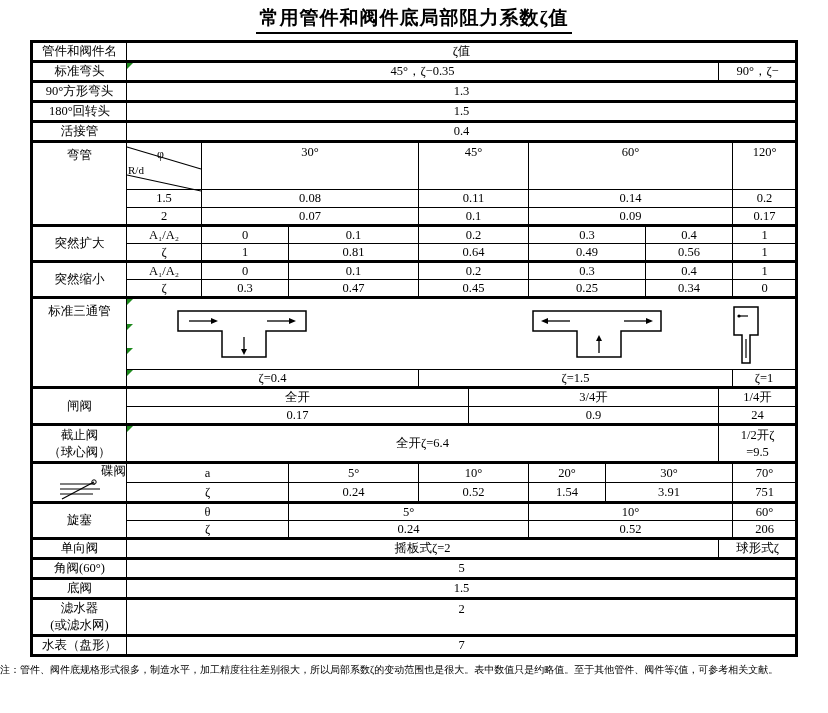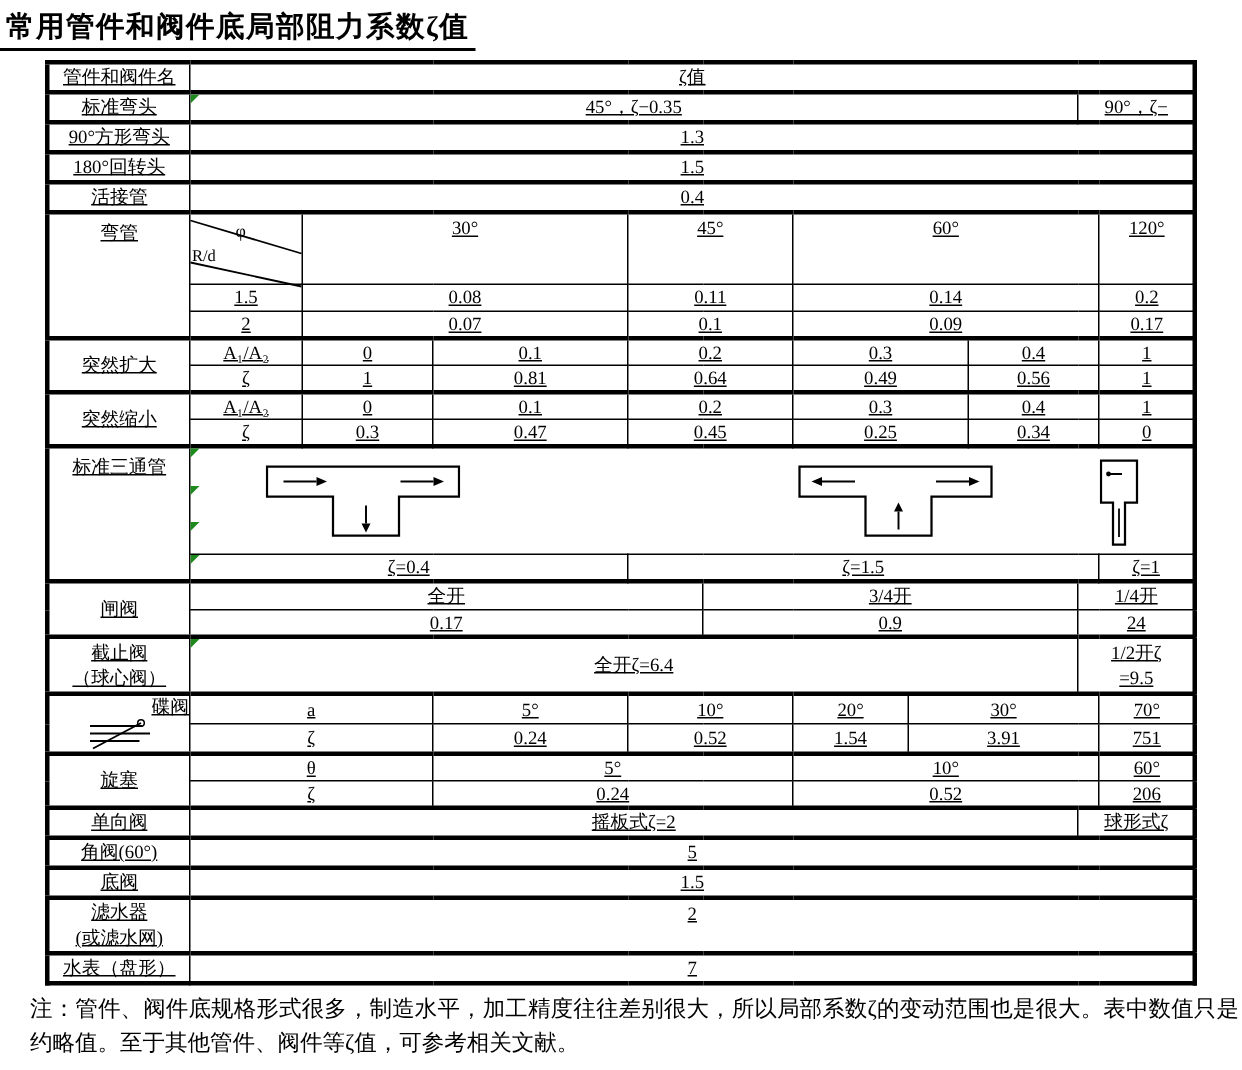--- a/index.html
+++ b/index.html
@@ -1,38 +1,38 @@
 <!DOCTYPE html>
 <html><head>
 <meta charset="utf-8">
 <style>
   html,body{margin:0;padding:0;background:#fff;}
   body{width:828px;height:713px;overflow:hidden;font-family:"Liberation Serif","DejaVu Serif",serif;color:#000;}
-  .title-wrap{margin-top:5px;margin-bottom:6px;}
+  .title-wrap{text-align:center;margin-top:5px;margin-bottom:6px;}
   .title{display:inline-block;font-size:19px;font-weight:bold;letter-spacing:1px;
          border-bottom:2px solid #000;padding:0 4px 1px 4px;}
   table.main{border-collapse:collapse;margin-left:30px;table-layout:fixed;width:765px;}
   td{border:1.5px solid #000;font-size:12.5px;text-align:center;vertical-align:middle;
      padding:0 1px;overflow:hidden;white-space:nowrap;position:relative;}
-  tr{height:18px;text-decoration:underline;}
+  tr{height:18px;}
   tr.sect td{border-top:3px solid #000;}
   table.main{border:3px solid #000;}
   tr.bendhead{height:44px;}
   tr.bendhead td{vertical-align:top;padding-top:2px;}
   tr.teerow{height:72px;}
   tr.tall2{height:38px;}
   tr.tall2b{height:36px;}
   td.lab{font-size:12.5px;}
   td.diagcell{overflow:visible;padding:0;}
   .gmark{position:absolute;width:0;height:0;border-top:6px solid #1e8a1e;
          border-right:6px solid transparent;left:0;pointer-events:none;}
   .gm1{top:0;} .gm2{top:25px;} .gm3{top:49px;}
   .two-line span{display:block;line-height:1.35;}
   .tee-abs{position:absolute;top:0;left:0;}
-  .note{margin:5px 2px 0 20px;font-size:15px;line-height:1.55;text-align:justify;}
+  .note{margin:5px 2px 0 0;font-size:10px;line-height:1.55;text-align:justify;}
   svg text{font-family:"Liberation Serif","DejaVu Serif",serif;}
 </style>
 </head>
 <body>
 
 <div class="title-wrap">
   <span class="title">常用管件和阀件底局部阻力系数ζ值</span>
 </div>
 
 <table class="main">

